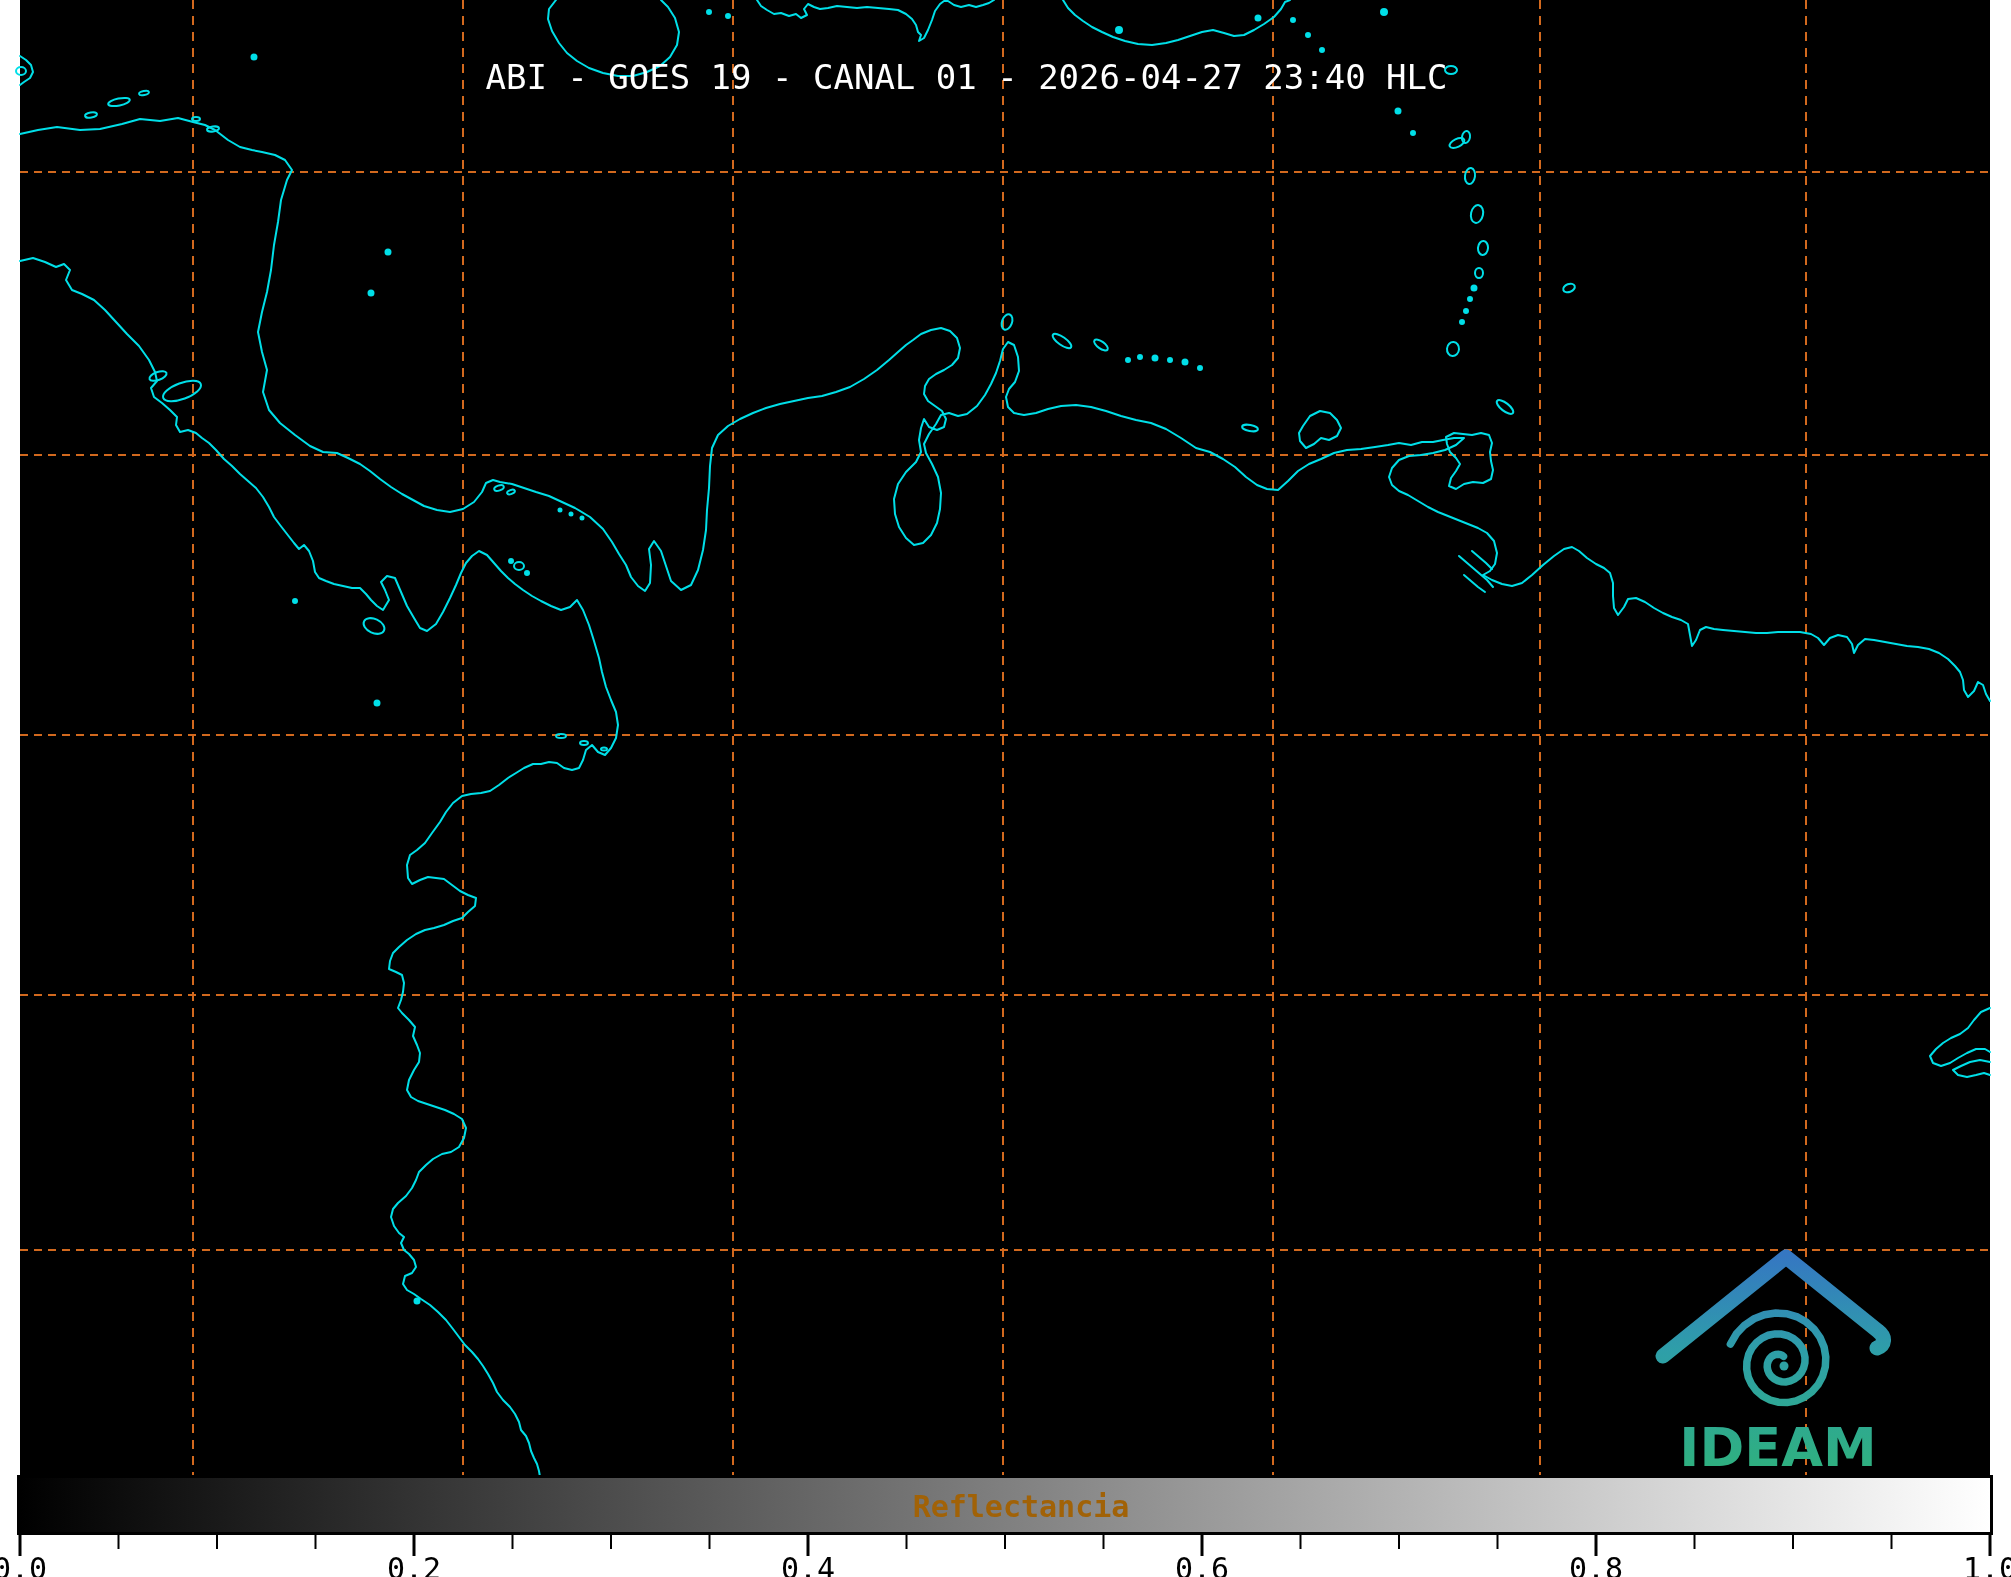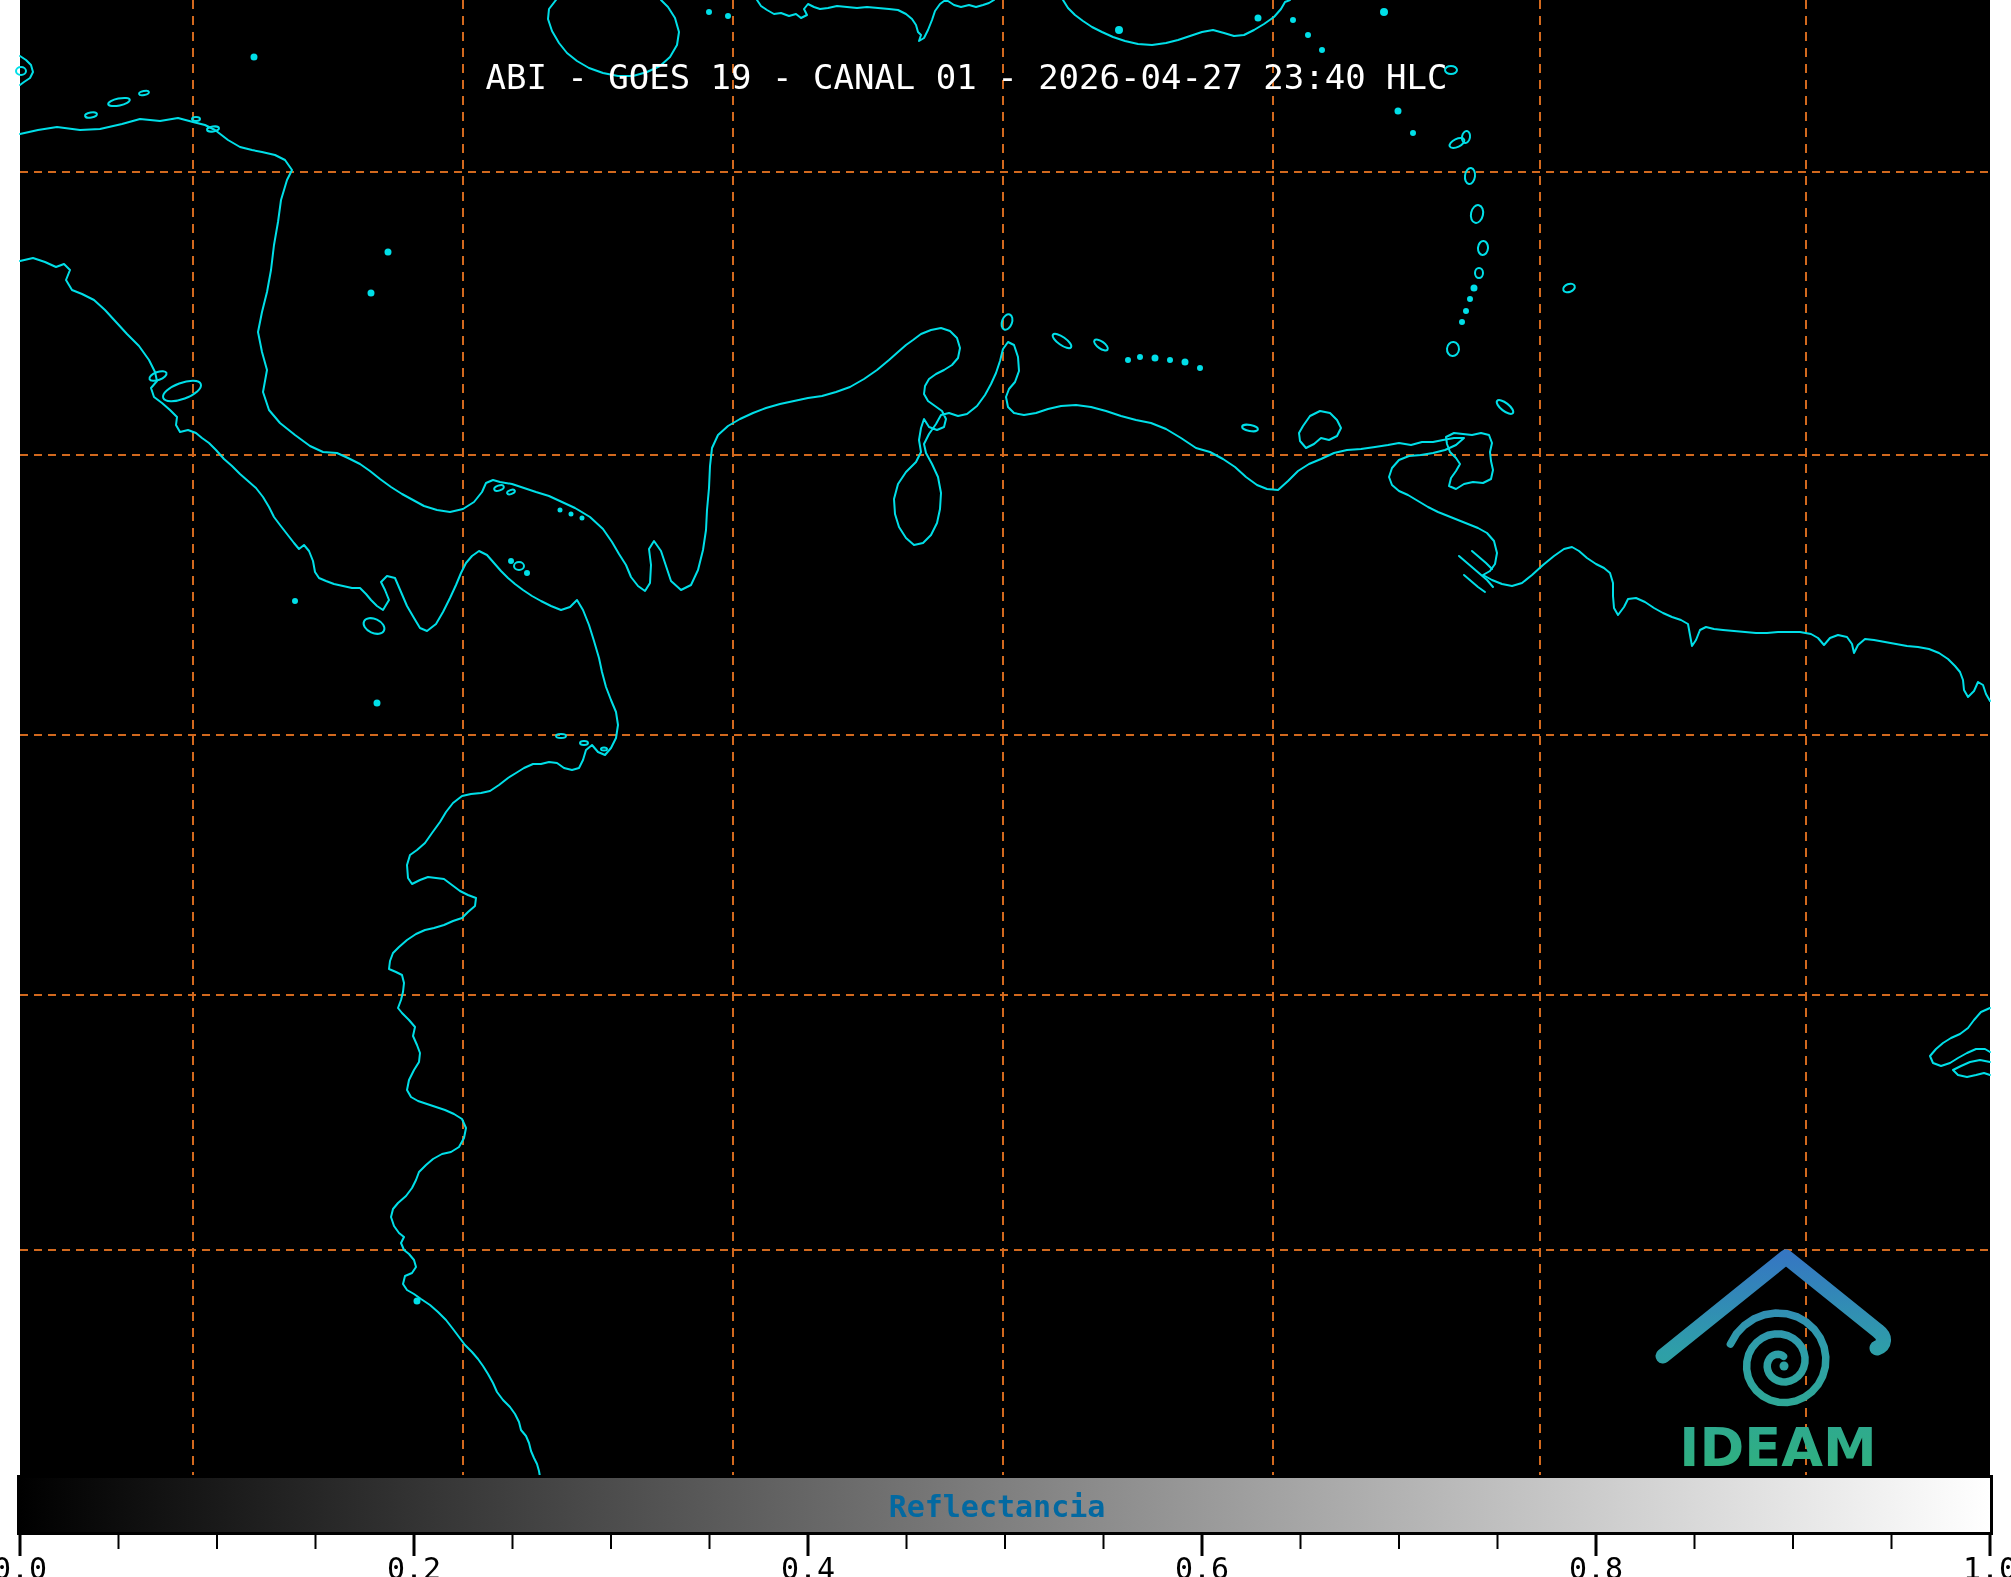--- a/index.html
+++ b/index.html
@@ -6,22 +6,22 @@
   .figure{
     position:relative;width:2011px;height:1577px;background:#ffffff;
     overflow:hidden;font-family:"DejaVu Sans Mono","Liberation Mono",monospace;
   }
   .figure svg{position:absolute;left:0;top:0;}
   .map-title{
     position:absolute;left:20px;top:57px;width:1893px;text-align:center;
     color:#ffffff;font-size:34px;letter-spacing:0px;white-space:pre;z-index:3;
   }
   .cbar-label{
-    position:absolute;left:12px;top:1489px;width:1970px;text-align:center;
-    color:#0369a1;font-size:30px;font-weight:bold;z-index:3;
+    position:absolute;left:36px;top:1489px;width:1970px;text-align:center;
+    color:#a16207;font-size:30px;font-weight:bold;z-index:3;
   }
   .tick-label{
     position:absolute;transform:translateX(-50%);top:1551px;
     color:#000000;font-size:30px;white-space:pre;z-index:3;
   }
 </style>
 </head>
 <body>
 
 <div class="figure">

